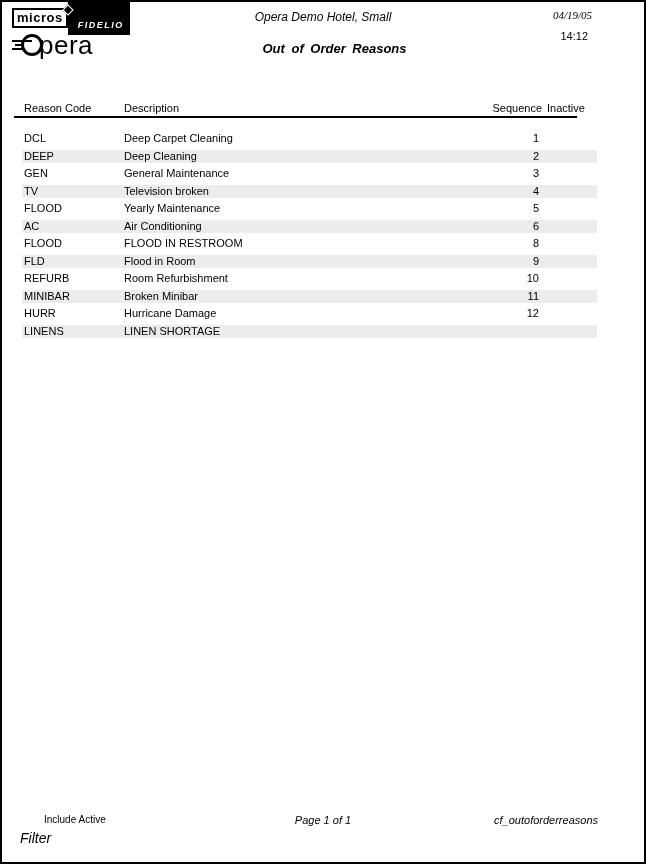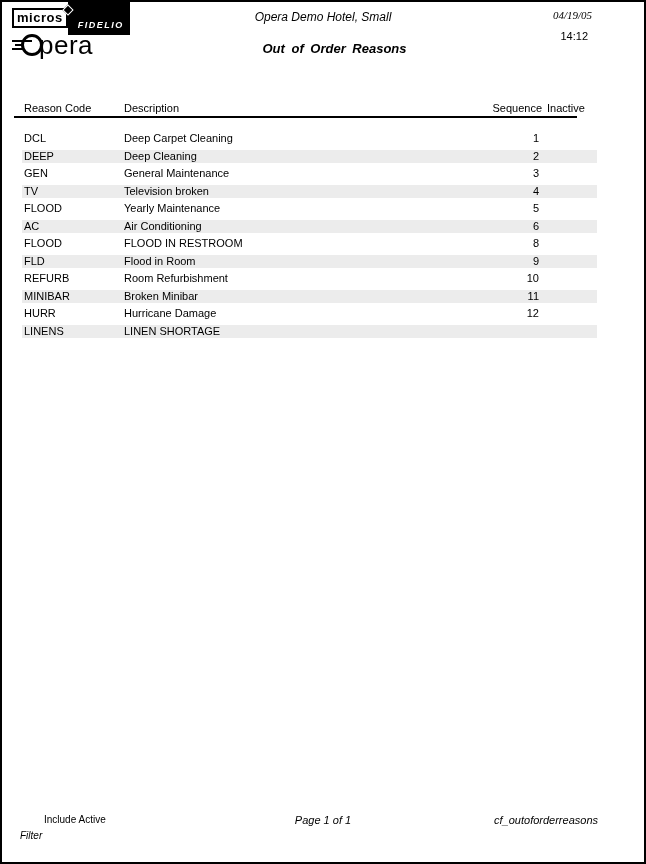--- a/index.html
+++ b/index.html
@@ -147,21 +147,21 @@
   .cell.desc { left: 102px; }
   .cell.seq  { left: 417px; width: 100px; text-align: right; }
   .cell.inact{ left: 528px; }
 
   
   .footer-filter-label {
     position: absolute;
     left: 18px;
     top: 828px;
     font-style: italic;
-    font-size: 10px;
+    font-size: 14px;
   }
   .footer-filter-value {
     position: absolute;
     left: 42px;
     top: 812px;
     font-size: 10px;
   }
   .footer-page {
     position: absolute;
     left: 0; right: 0;

